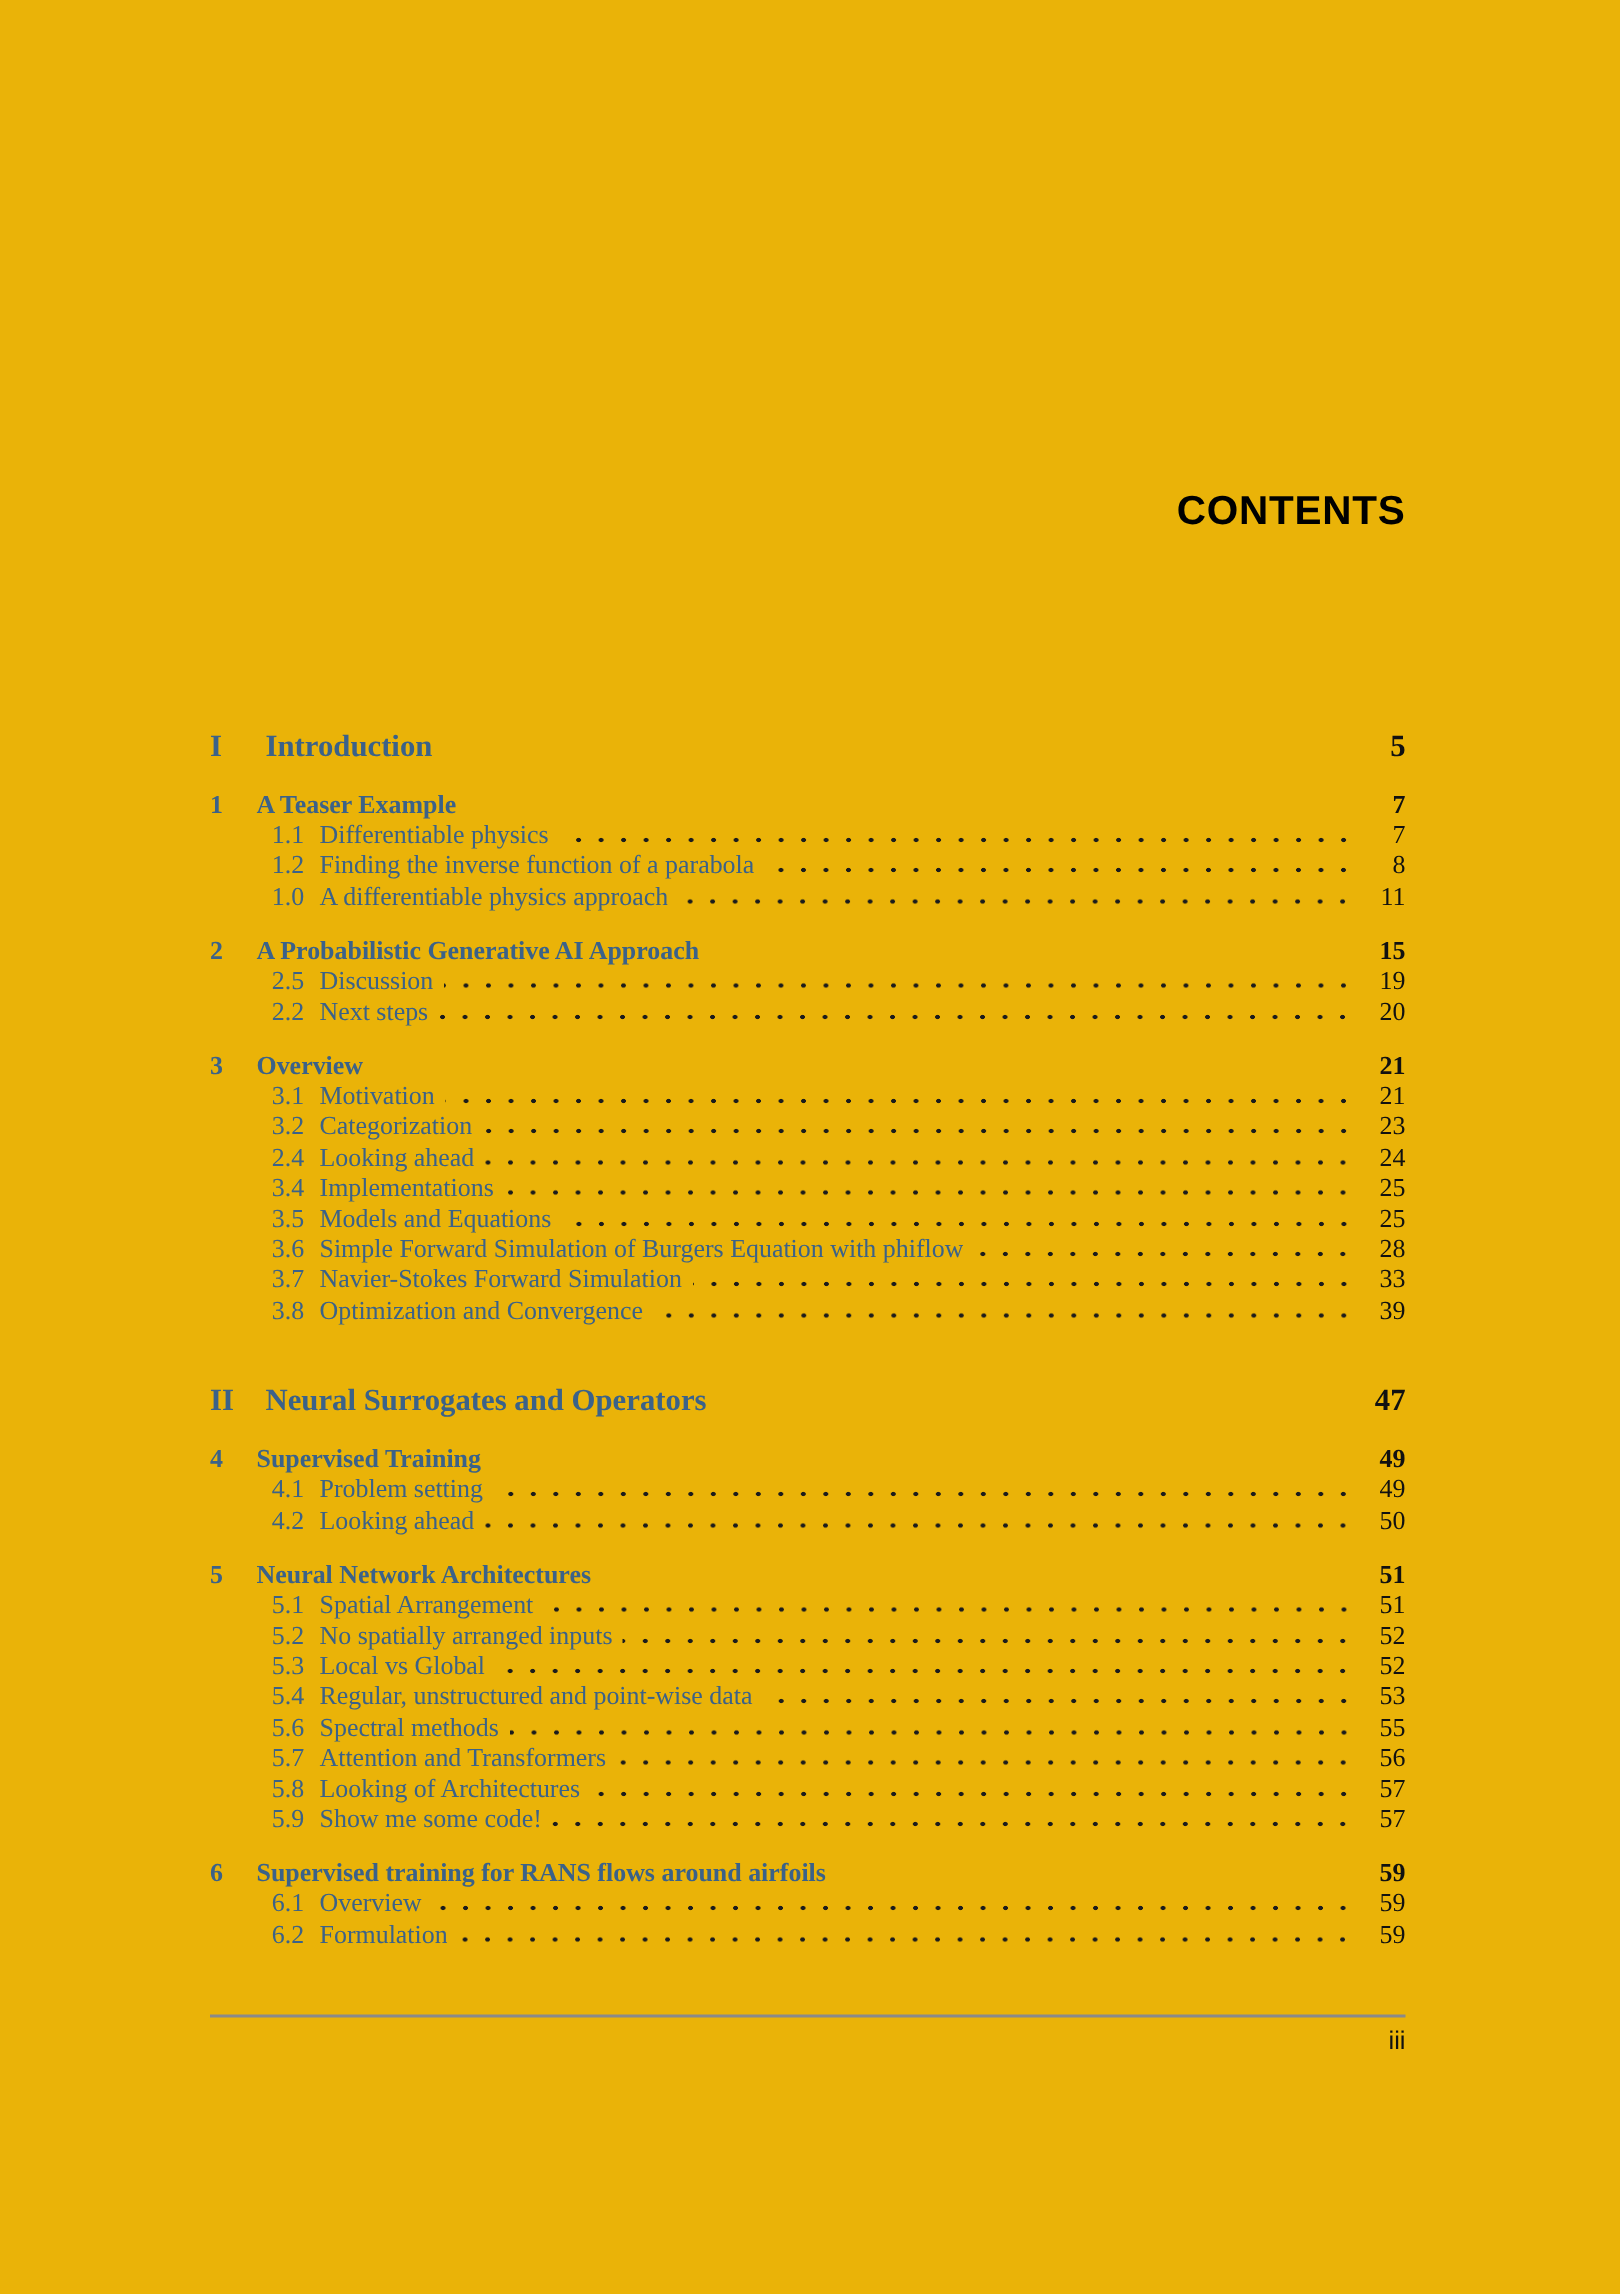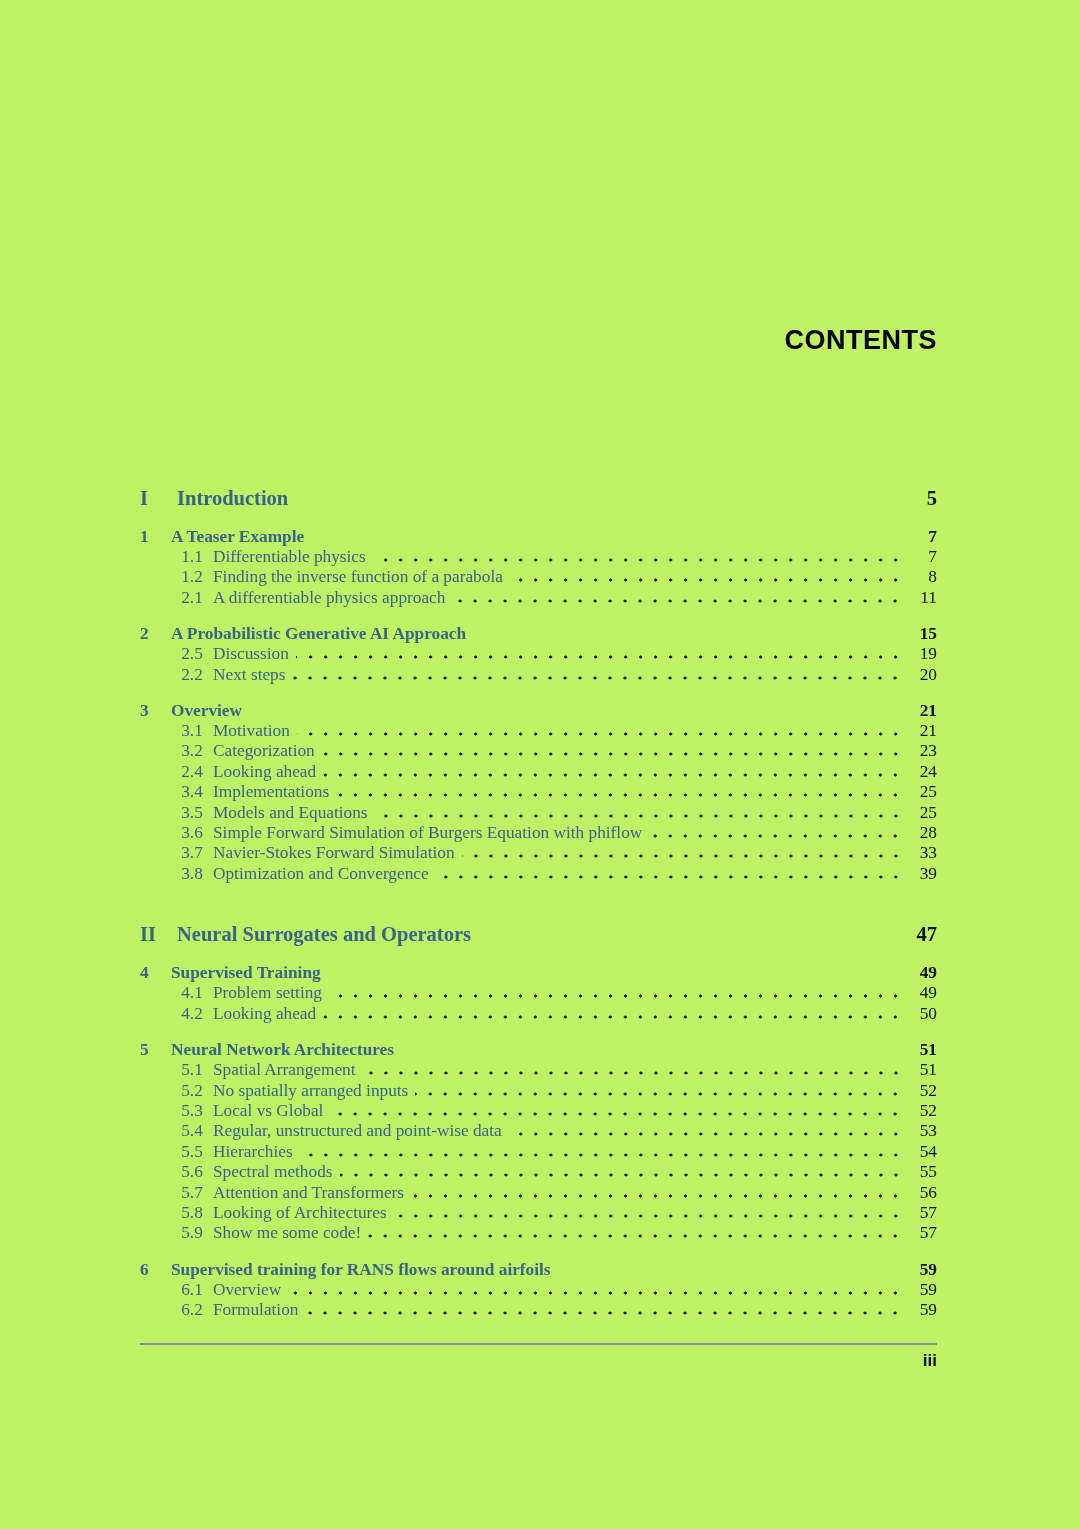--- a/index.html
+++ b/index.html
@@ -1,20 +1,20 @@
 <!DOCTYPE html>
 <html style="--head: #3b6289;"><head>
 <meta charset="utf-8">
 <style>
   html, body { margin: 0; padding: 0; background: #ffffff; }
   .sheet {
     position: relative;
     width: 1080px;
     height: 1529px;
-    background: #bef264;
+    background: #eab308;
     font-family: "Liberation Serif", serif;
     overflow: hidden;
   }
   .content {
     position: absolute;
     left: 140px;
     top: 0;
     width: 797px;
   }
   h1.doc-title {
@@ -83,21 +83,21 @@
     top: 1343px;
     border: none;
     margin: 0;
     border-top: 2px solid #8a8a8a;
   }
   .footer-page {
     position: absolute;
     right: 143px;
     top: 1351px;
     font-family: "Liberation Sans", sans-serif;
-    font-weight: bold;
+    font-weight: normal;
     font-size: 17px;
     color: #111111;
   }
 </style>
 </head>
 <body>
 
 <div class="sheet">
   <div class="content">
     <h1 class="doc-title">CONTENTS</h1>
@@ -122,21 +122,21 @@
               <span class="dot-leader"></span>
               <span class="page-col">7</span>
             </div>
             <div class="row sec-row">
               <span class="num-col">1.2</span>
               <span class="title-col">Finding the inverse function of a parabola</span>
               <span class="dot-leader"></span>
               <span class="page-col">8</span>
             </div>
             <div class="row sec-row">
-              <span class="num-col">2.1</span>
+              <span class="num-col">1.0</span>
               <span class="title-col">A differentiable physics approach</span>
               <span class="dot-leader"></span>
               <span class="page-col">11</span>
             </div>
           </div>
           <div class="chapter-block">
             <div class="row chapter-row">
               <span class="num-col">2</span>
               <span class="title-col">A Probabilistic Generative AI Approach</span>
               <span class="spacer"></span>
@@ -262,26 +262,20 @@
               <span class="num-col">5.3</span>
               <span class="title-col">Local vs Global</span>
               <span class="dot-leader"></span>
               <span class="page-col">52</span>
             </div>
             <div class="row sec-row">
               <span class="num-col">5.4</span>
               <span class="title-col">Regular, unstructured and point-wise data</span>
               <span class="dot-leader"></span>
               <span class="page-col">53</span>
-            </div>
-            <div class="row sec-row">
-              <span class="num-col">5.5</span>
-              <span class="title-col">Hierarchies</span>
-              <span class="dot-leader"></span>
-              <span class="page-col">54</span>
             </div>
             <div class="row sec-row">
               <span class="num-col">5.6</span>
               <span class="title-col">Spectral methods</span>
               <span class="dot-leader"></span>
               <span class="page-col">55</span>
             </div>
             <div class="row sec-row">
               <span class="num-col">5.7</span>
               <span class="title-col">Attention and Transformers</span>

